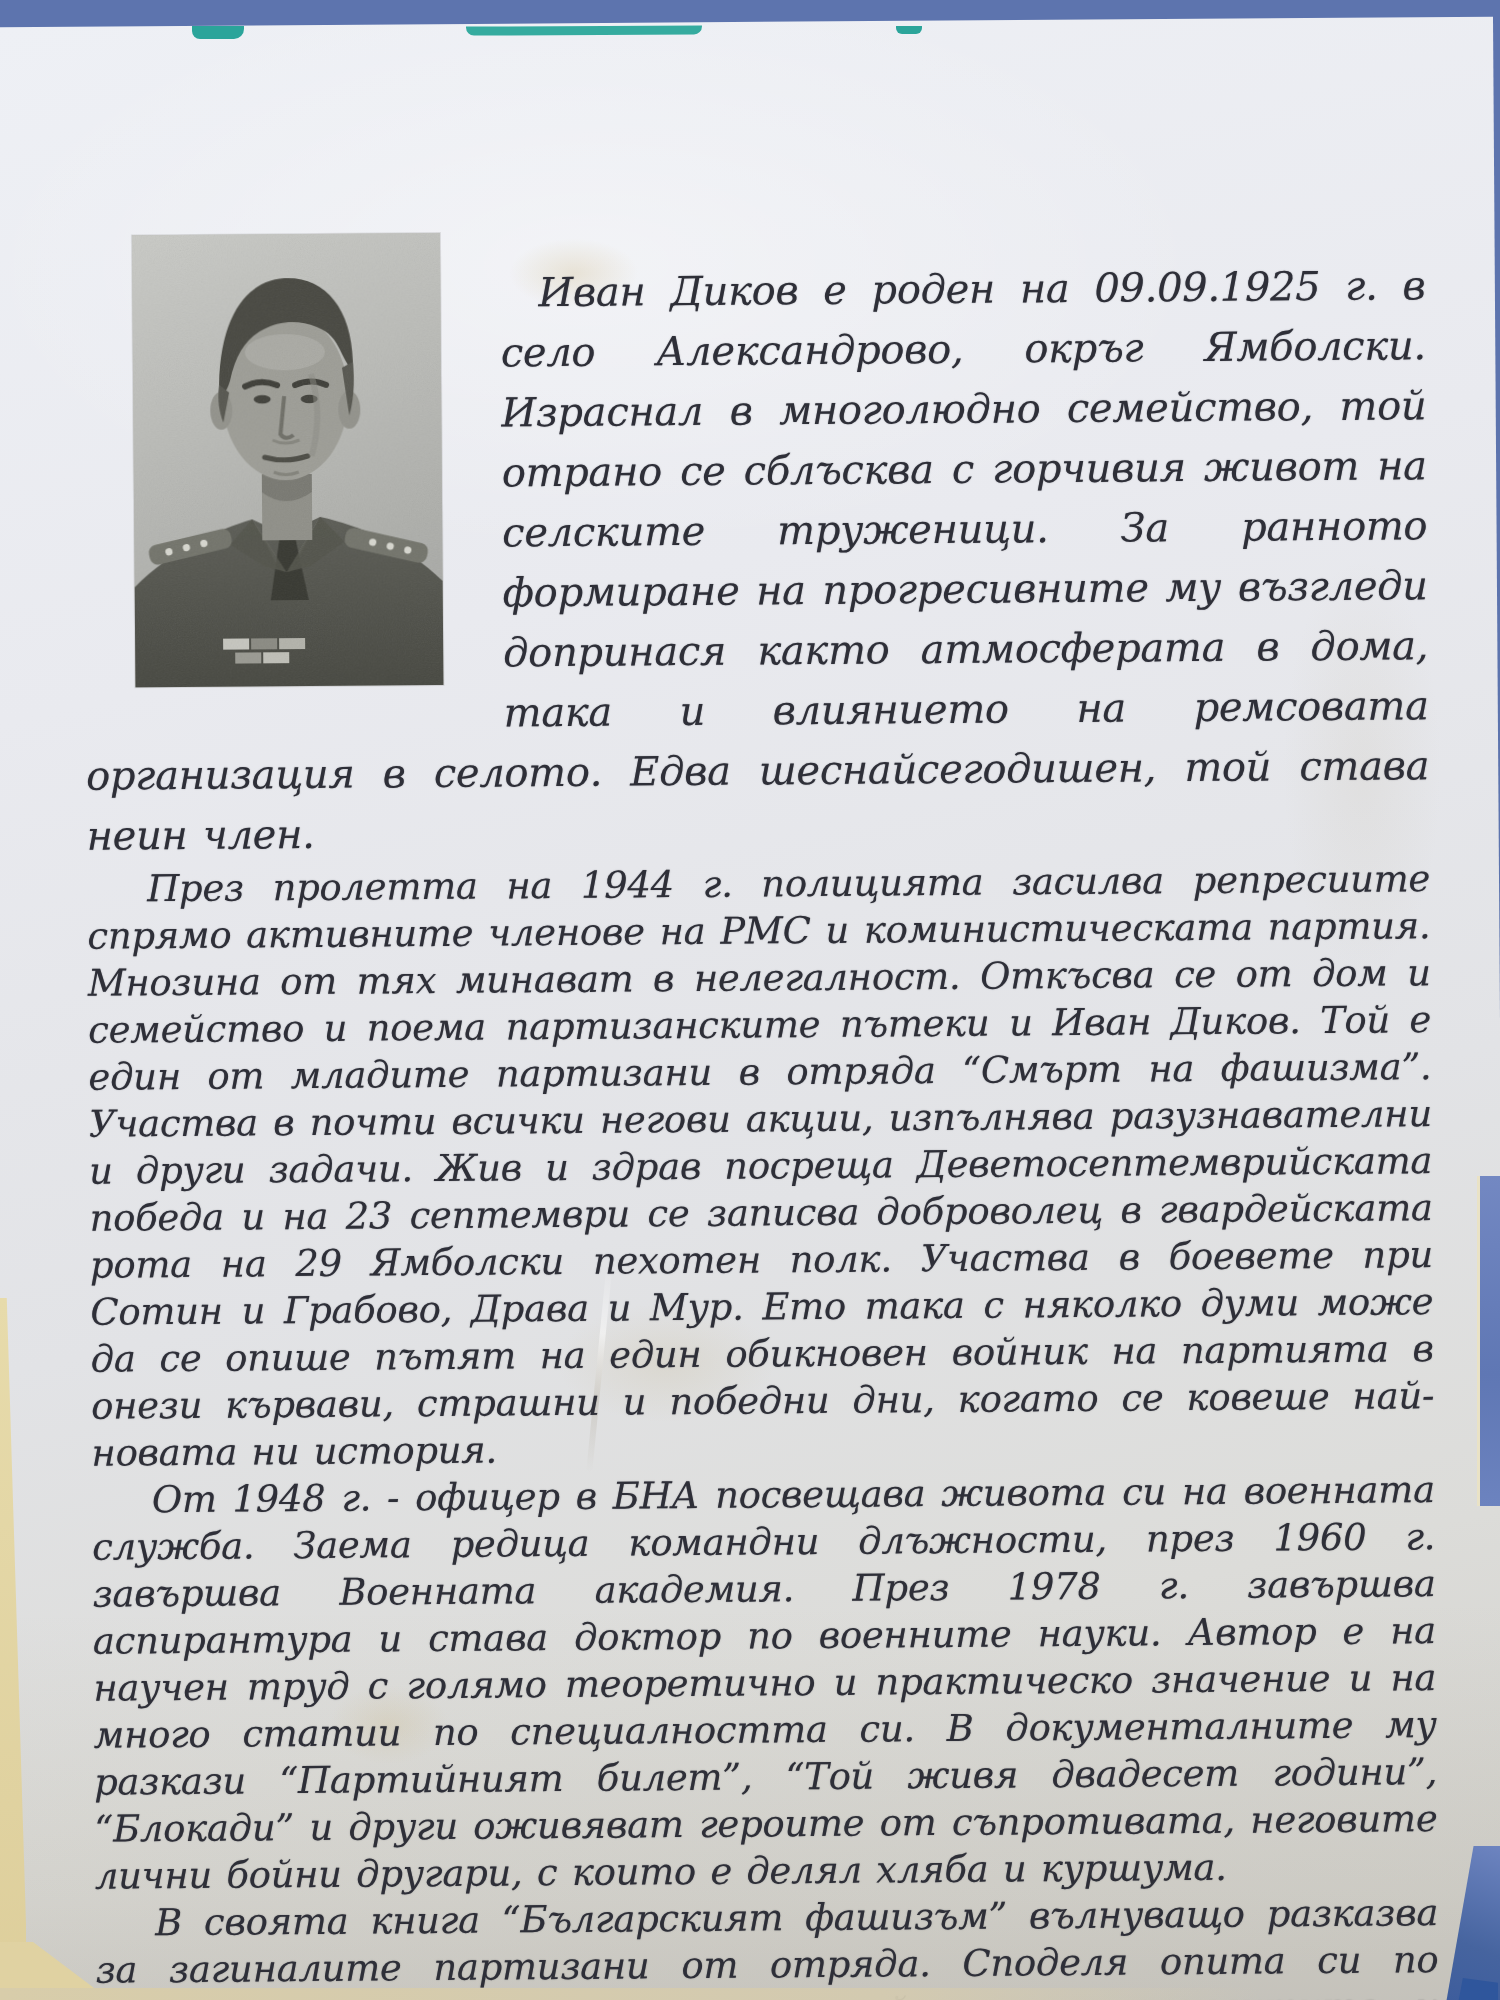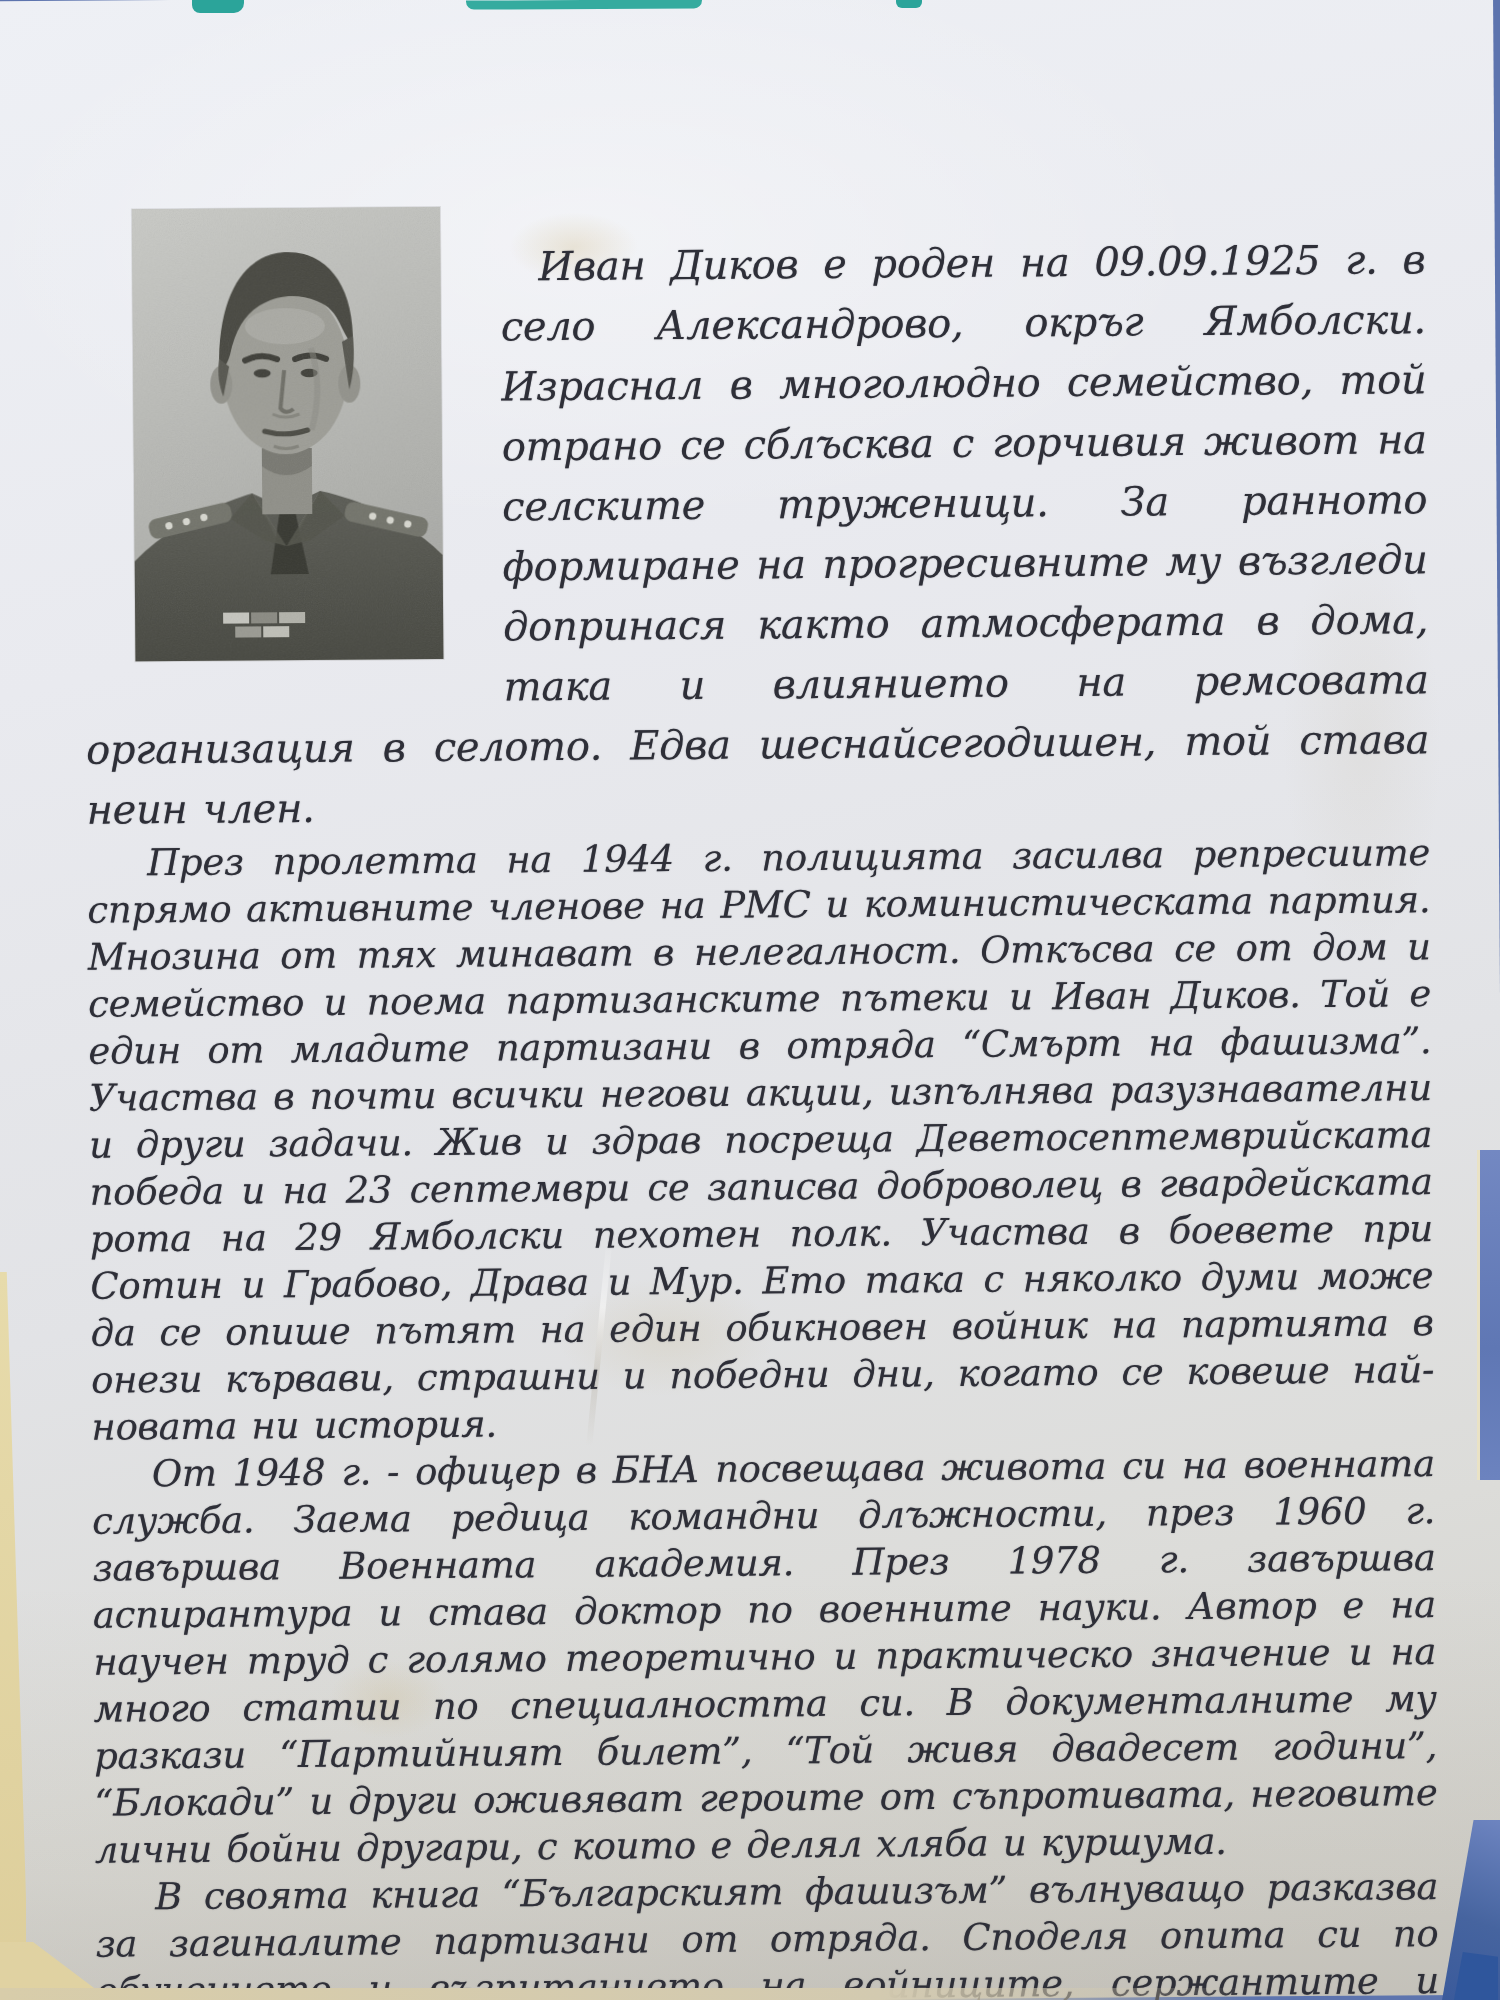--- a/index.html
+++ b/index.html
@@ -1,21 +1,21 @@
 <!DOCTYPE html>
 <html lang="bg"><head>
 <meta charset="utf-8">
 <style>
   html,body{margin:0;padding:0;}
   body{
     width:1500px;height:2000px;position:relative;overflow:hidden;
     background:#5d74ae;
     font-family:"DejaVu Serif","Liberation Serif",serif;
   }
-  .scene{position:absolute;inset:0;}
+  .scene{position:absolute;inset:0;margin-top:26px;}
   
   .page{
     position:absolute;left:-6px;top:-4px;width:1506px;height:2004px;
     background:
       radial-gradient(900px 420px at 40% 12%, rgba(255,255,255,0.35), rgba(255,255,255,0) 70%),
       linear-gradient(168deg,#eef0f5 0%,#e9eaef 30%,#e2e3e6 58%,#dcdcd9 78%,#d2d1cc 96%);
     transform:rotate(-0.4deg);
     transform-origin:50% 50%;
   }
   .stain{position:absolute;border-radius:50%;pointer-events:none;}

